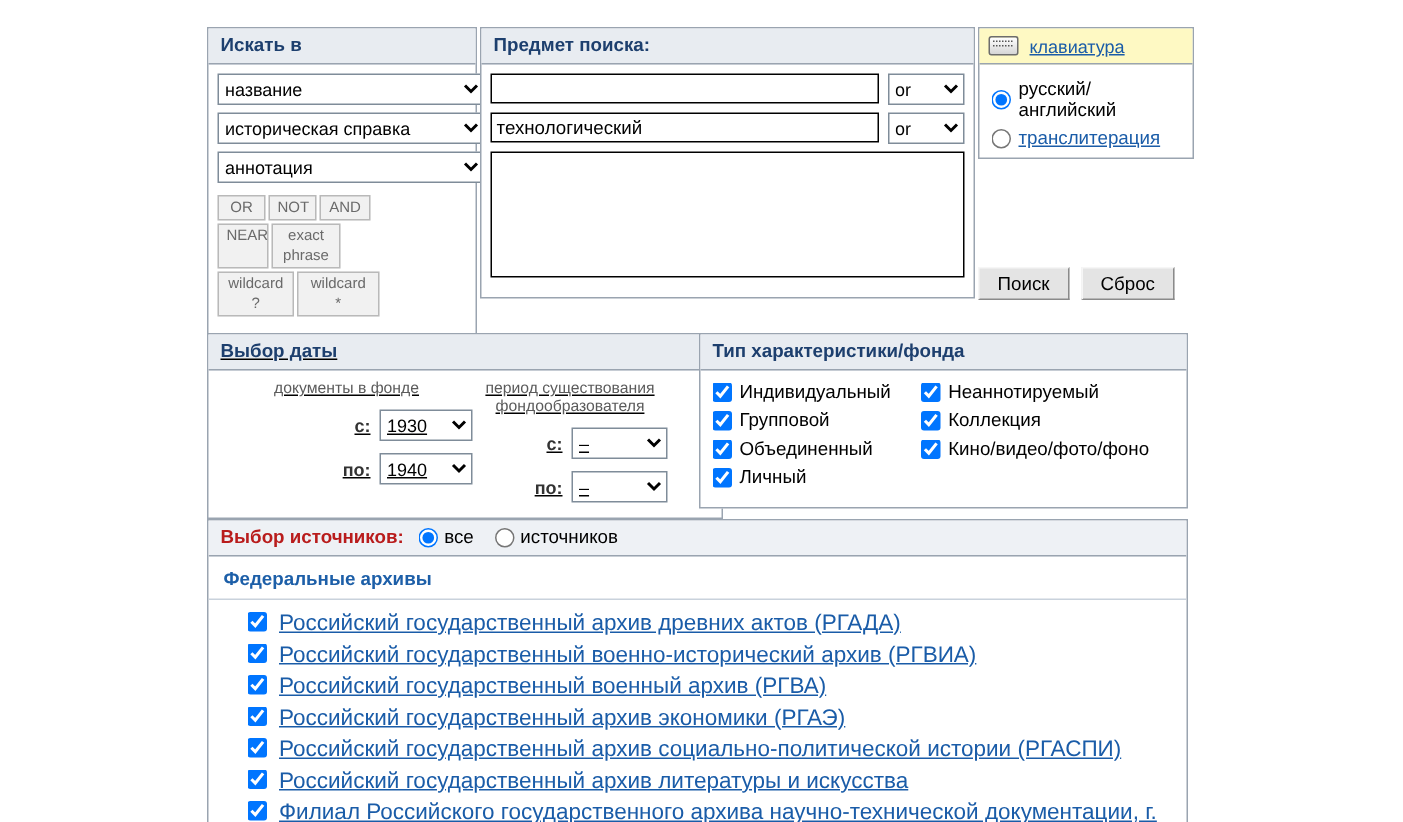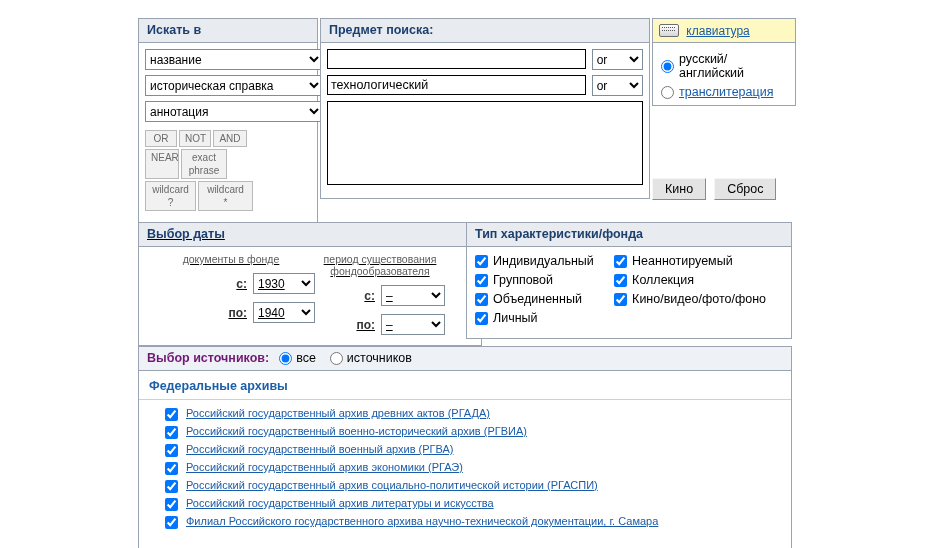--- a/index.html
+++ b/index.html
@@ -254,21 +254,21 @@
   .src-head {
     background: #eef1f5;
     border-bottom: 1px solid #9aa4b0;
     padding: 4px 8px 5px 8px;
     display: flex;
     align-items: center;
     font-size: 12.5px;
   }
   .src-head .ttl {
     font-weight: bold;
-    color: #701a75;
+    color: #b91c1c;
     margin-right: 10px;
   }
   .src-head .opt {
     display: flex;
     align-items: center;
     margin-right: 14px;
   }
   .src-head .opt input { margin: 0 4px 0 0; }
   .src-group-title {
     color: #1d5fa8;
@@ -280,21 +280,21 @@
   .src-list { padding: 6px 0 0 0; }
   .src-item {
     display: flex;
     align-items: flex-start;
     padding: 1px 0 3px 26px;
   }
   .src-item input { margin: 1px 8px 0 0; }
   .src-item a {
     color: #1a5ca8;
     text-decoration: underline;
-    font-size: 11px;
+    font-size: 15px;
     cursor: pointer;
   }
 </style>
 </head>
 <body>
 
 <div class="page">
 
   <div class="top-row">
 
@@ -370,21 +370,21 @@
         </div>
         <div class="radio-line">
           <input type="radio" name="kbdmode" style="">
           <span class="lnk">транслитерация</span>
         </div>
       </div>
     </div>
   </div>
 
   <div class="btns">
-    <div class="btn">Кино</div>
+    <div class="btn">Поиск</div>
     <div class="btn">Сброс</div>
   </div>
 
   <div class="panel date-panel">
     <div class="panel-head">Выбор даты</div>
     <div class="date-body">
       <div class="date-cols">
         <div class="date-col-l">
           <div class="small-note">документы в фонде</div>
           <div class="date-line">

